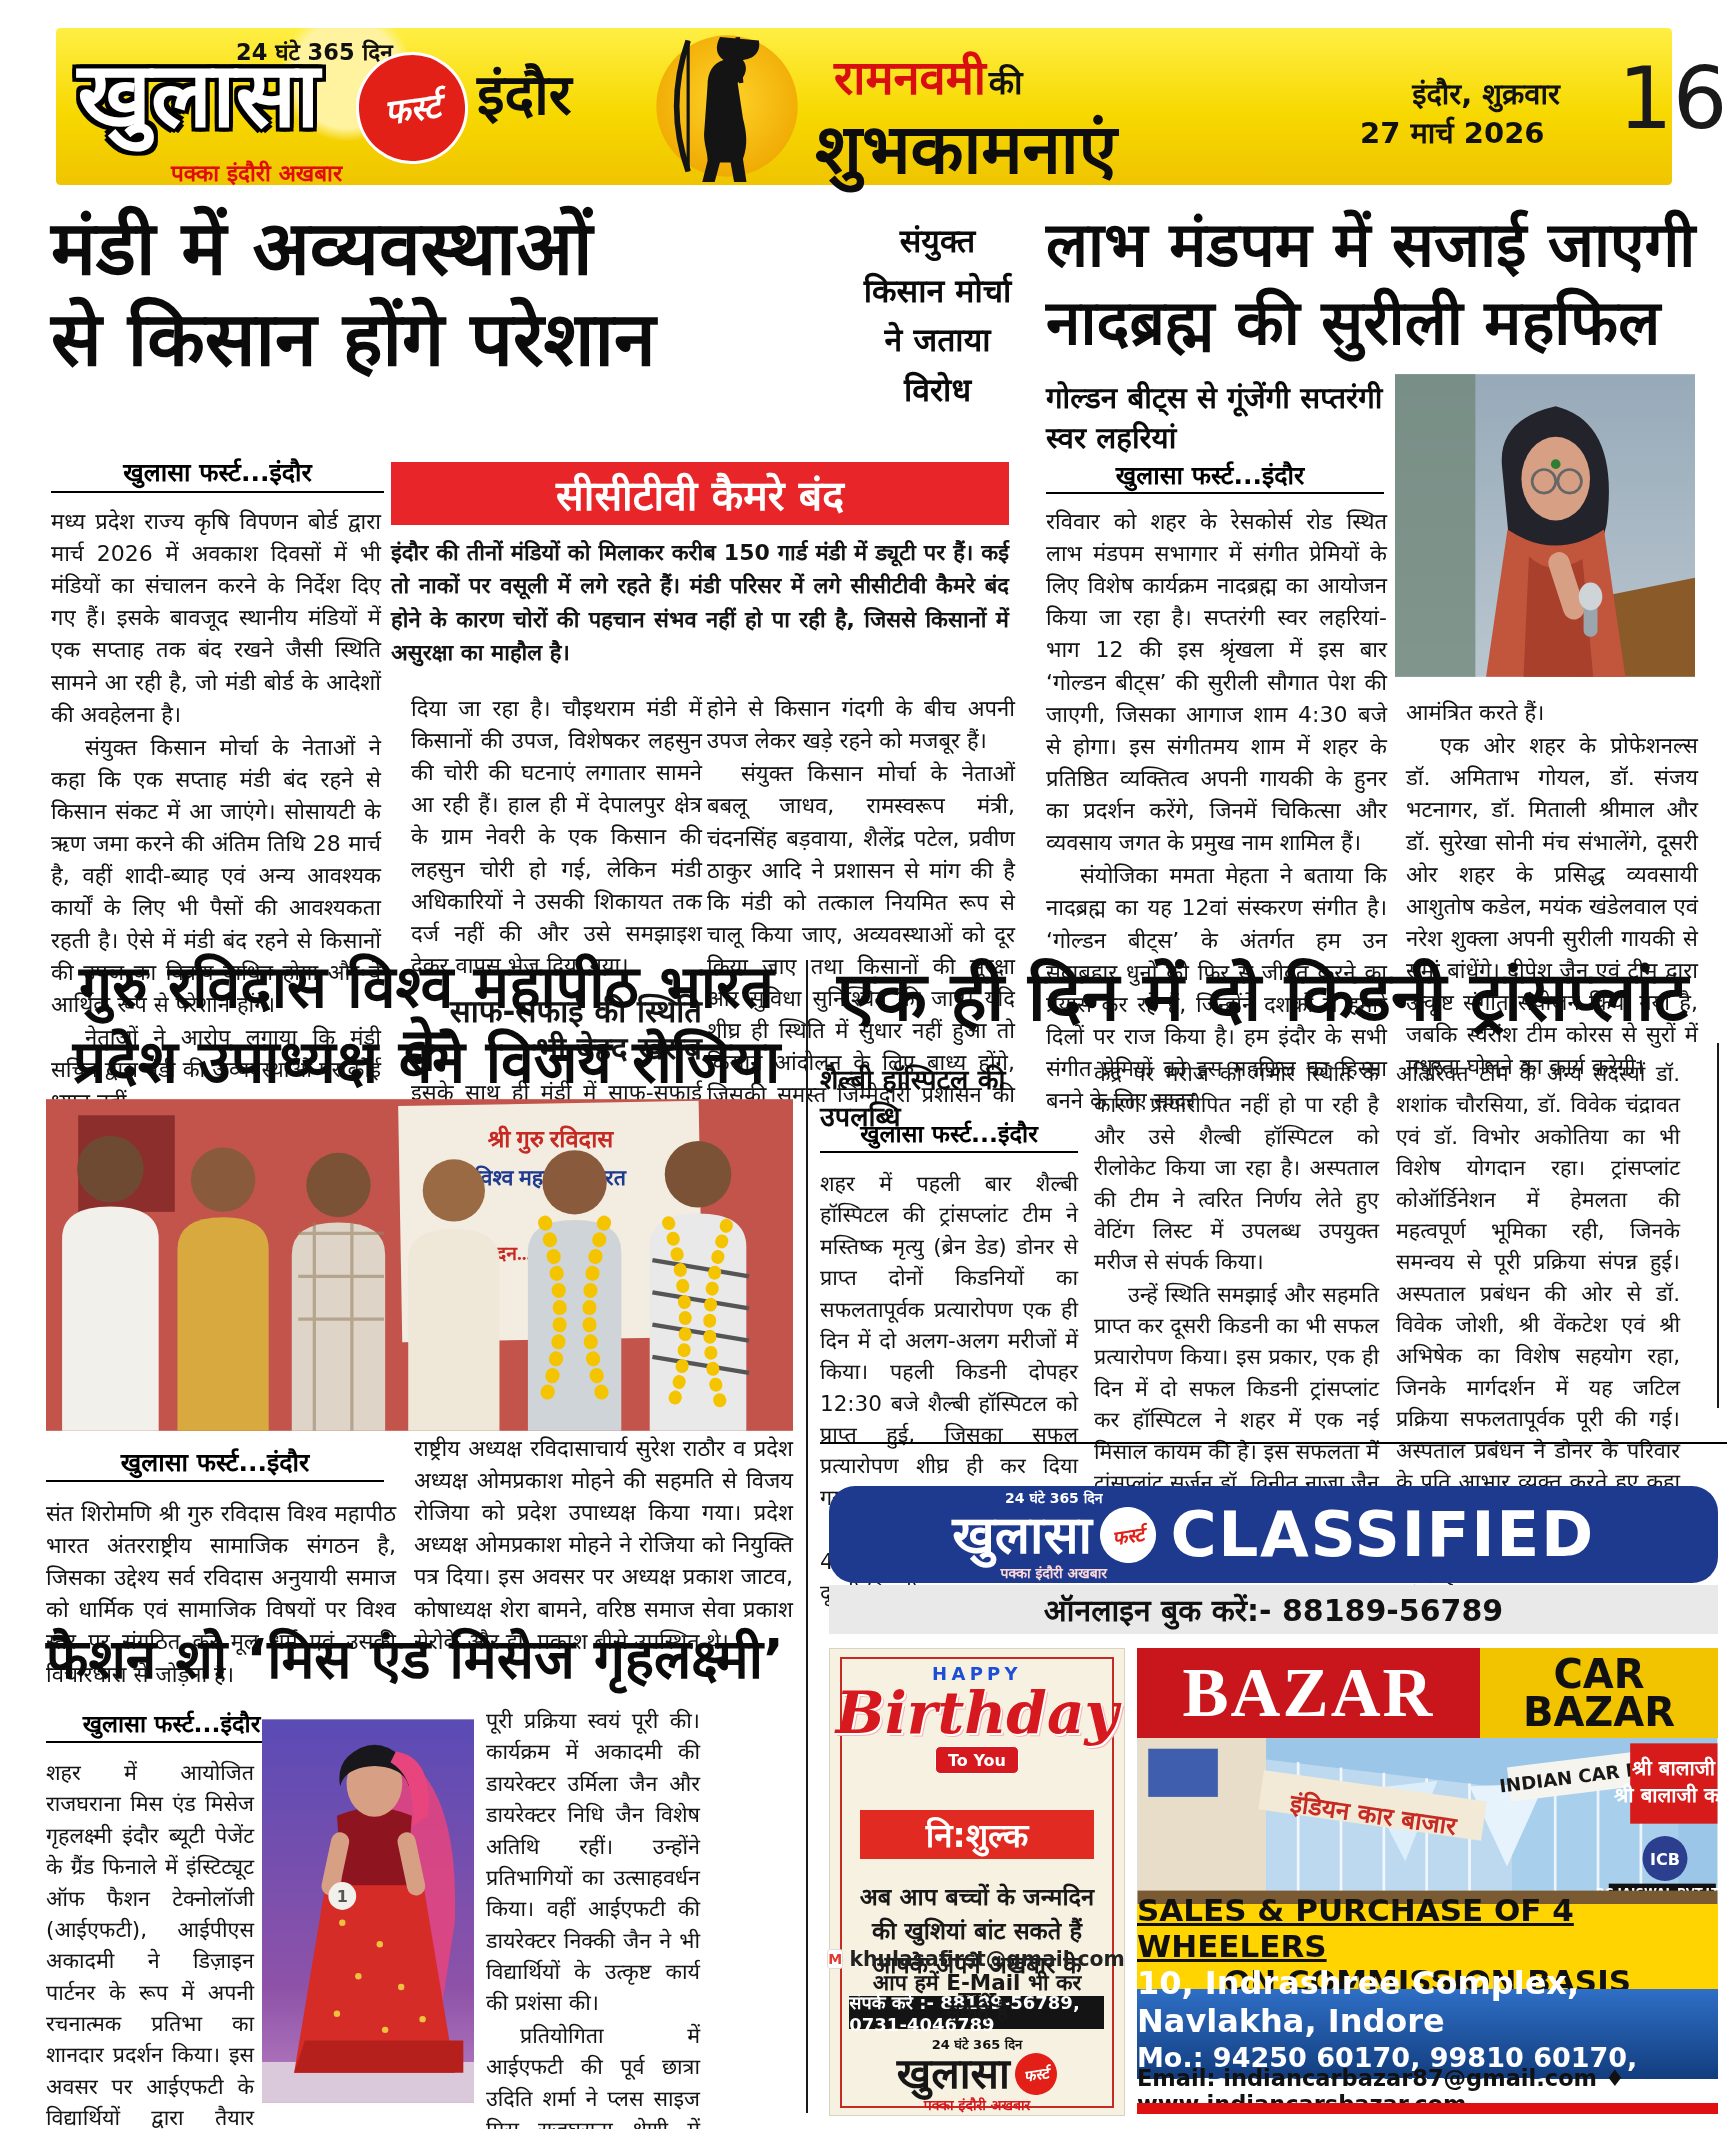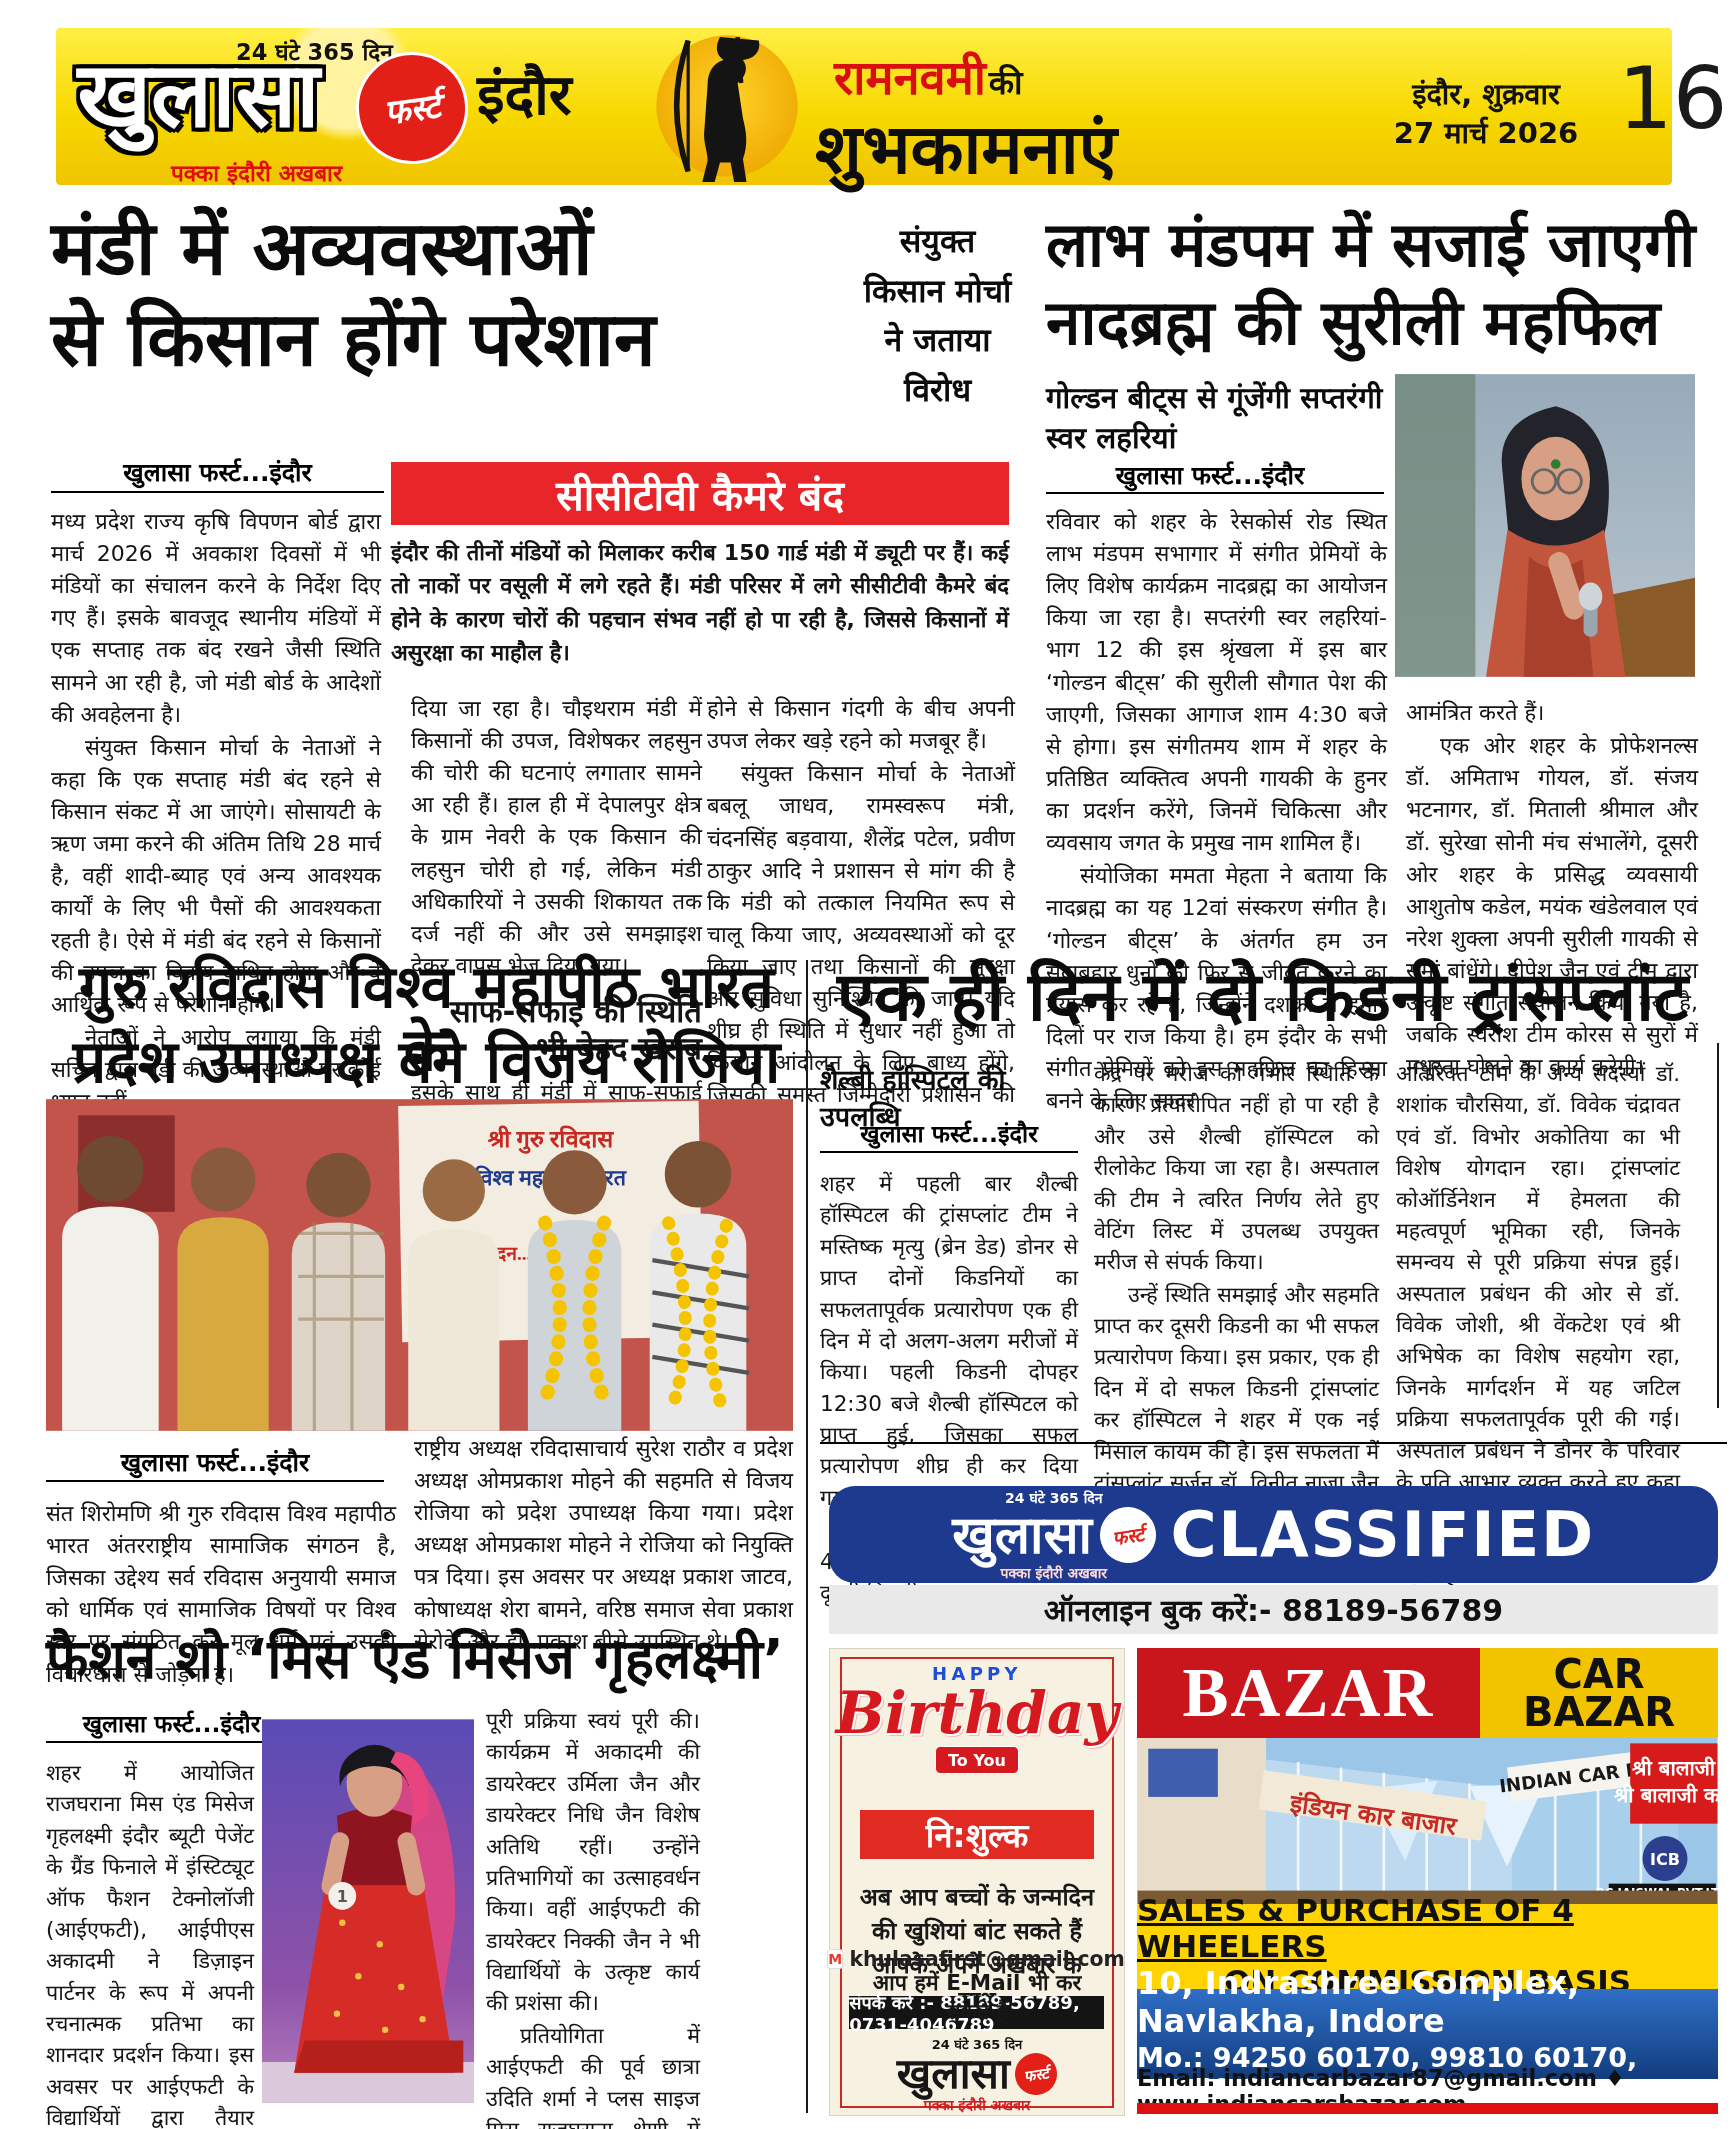--- a/index.html
+++ b/index.html
@@ -64,21 +64,21 @@
         <path d="M48 4 c-3 6 -2 10 2 13 c-6 2 -9 7 -9 14 l-2 28 c0 6 2 10 2 15 l-3 12 h7 l3 -11 h6 l2 11 h7 l-2 -13 c3 -8 2 -15 0 -23 l-3 -20 c5 -4 6 -9 3 -13 c8 -1 10 -6 9 -11 z" fill="#141414"></path>
         <line x1="58" y1="4" x2="60" y2="30" stroke="#141414" stroke-width="2.5"></line>
       </svg>
     </div>
     <div class="abs" style="left:778px;top:16px;">
       <span style="font-size:47px;font-weight:900;color:#d90f0f;">रामनवमी</span>
       <span style="font-size:33px;font-weight:900;color:#111;">की</span>
     </div>
     <div class="abs" style="left:759px;top:71px;font-size:69px;font-weight:900;color:#0d0d0d;">शुभकामनाएं</div>
     <div class="abs" style="left:1304px;top:45px;width:252px;text-align:center;font-size:29px;font-weight:800;color:#111;">इंदौर, शुक्रवार</div>
-    <div class="abs" style="left:1304px;top:84px;width:252px;text-align:center;font-size:29px;font-weight:800;color:#111;">27 मार्च 2026</div>
+    <div class="abs" style="left:1304px;top:84px;width:252px;text-align:left;font-size:29px;font-weight:800;color:#111;">27 मार्च 2026</div>
     <div class="abs" style="left:1562px;top:20.4px;font-size:86px;font-weight:400;color:#1a1a1a;">16</div>
   </div>
 
   <div class="abs hl" style="left:51px;top:209px;width:815px;font-size:75px;">मंडी में अव्यवस्थाओं</div>
   <div class="abs hl" style="left:51px;top:300px;width:815px;font-size:75px;">से किसान होंगे परेशान</div>
   <div class="abs deck" style="left:857px;top:217px;width:161px;font-size:32px;">संयुक्त किसान मोर्चा ने जताया विरोध</div>
 
   <div class="abs byline" style="left:51px;top:454px;width:333px;">खुलासा फर्स्ट...इंदौर</div>
   <div class="abs rule" style="left:51px;top:491px;width:333px;"></div>
 

